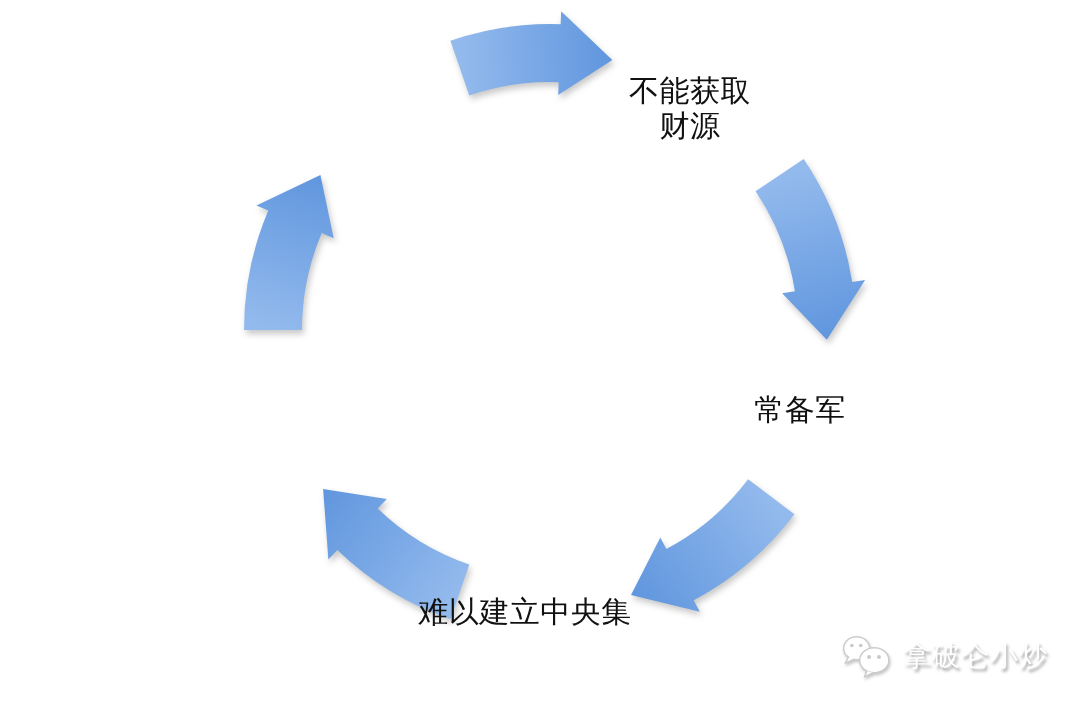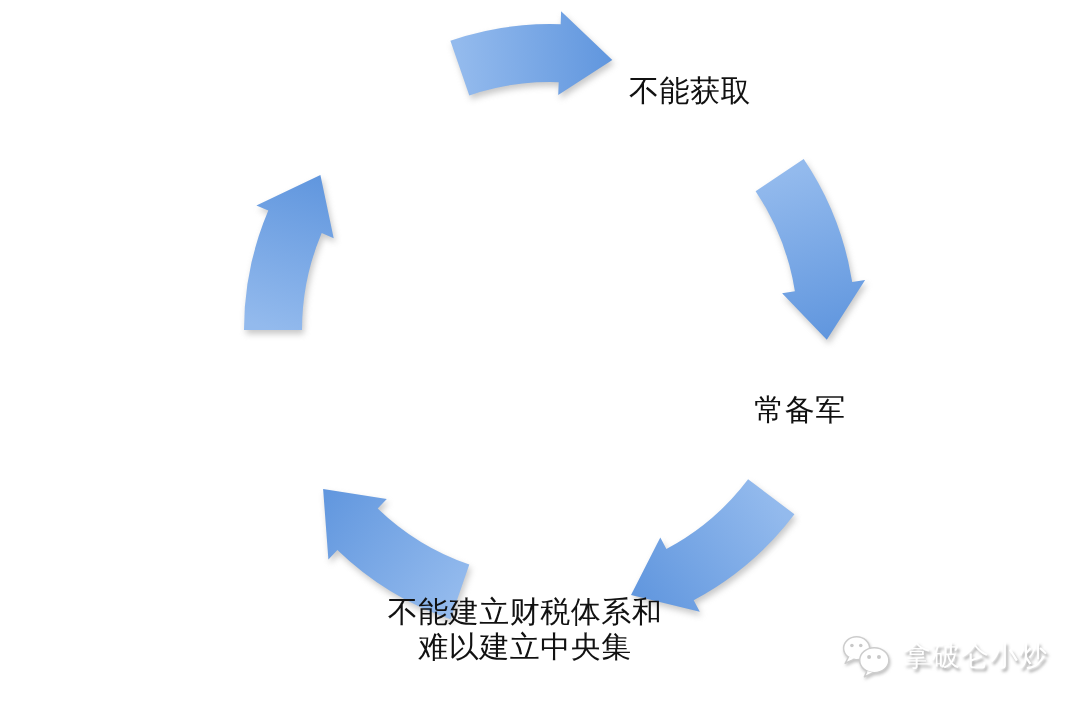--- a/index.html
+++ b/index.html
@@ -92,28 +92,28 @@
       <path d="M 450.4 40.7 A 306 306 0 0 1 560.7 24.2 L 561.1 11.2 L 612.3 60.1 L 558.2 95.1 L 558.7 82.2 A 248 248 0 0 0 469.3 95.5 Z" fill="url(#ag0)" class="arrow"></path>
       <path d="M 803.7 158.9 A 306 306 0 0 1 852.2 282.1 L 865.1 280.1 L 826.8 339.7 L 782.1 293.2 L 794.9 291.2 A 248 248 0 0 0 755.6 191.3 Z" fill="url(#ag1)" class="arrow"></path>
       <path d="M 794.4 514.2 A 306 306 0 0 1 693.7 600.2 L 699.8 611.7 L 631.0 594.9 L 660.3 537.5 L 666.4 549.0 A 248 248 0 0 0 748.1 479.3 Z" fill="url(#ag2)" class="arrow"></path>
       <path d="M 450.4 619.3 A 306 306 0 0 1 337.4 550.1 L 328.4 559.5 L 323.1 488.9 L 386.8 499.0 L 377.7 508.4 A 248 248 0 0 0 469.3 564.5 Z" fill="url(#ag3)" class="arrow"></path>
       <path d="M 244.0 330.0 A 306 306 0 0 1 268.3 210.4 L 256.4 205.4 L 320.4 175.1 L 333.7 238.2 L 321.7 233.1 A 248 248 0 0 0 302.0 330.0 Z" fill="url(#ag4)" class="arrow"></path>
     </svg>
 
 
   <div class="node node-1">
     <span>不能获取</span>
+    <span>财源</span>
   </div>
 
   <div class="node node-2">
     <span>常备军</span>
   </div>
 
   <div class="node node-3">
-    <span>不能建立财税体系和</span>
     <span>难以建立中央集</span>
   </div>
 
 
   <div class="watermark">
     <svg class="wm-icon" viewBox="0 0 50 42" xmlns="http://www.w3.org/2000/svg">
 
       <g>
         <ellipse cx="15" cy="13.5" rx="12.5" ry="11" fill="#ffffff" stroke="#cdcdcd" stroke-width="1.4"></ellipse>
         <path d="M 7.5 21.5 L 4 28 L 13 24" fill="#ffffff" stroke="#cdcdcd" stroke-width="1.4" stroke-linejoin="round"></path>

